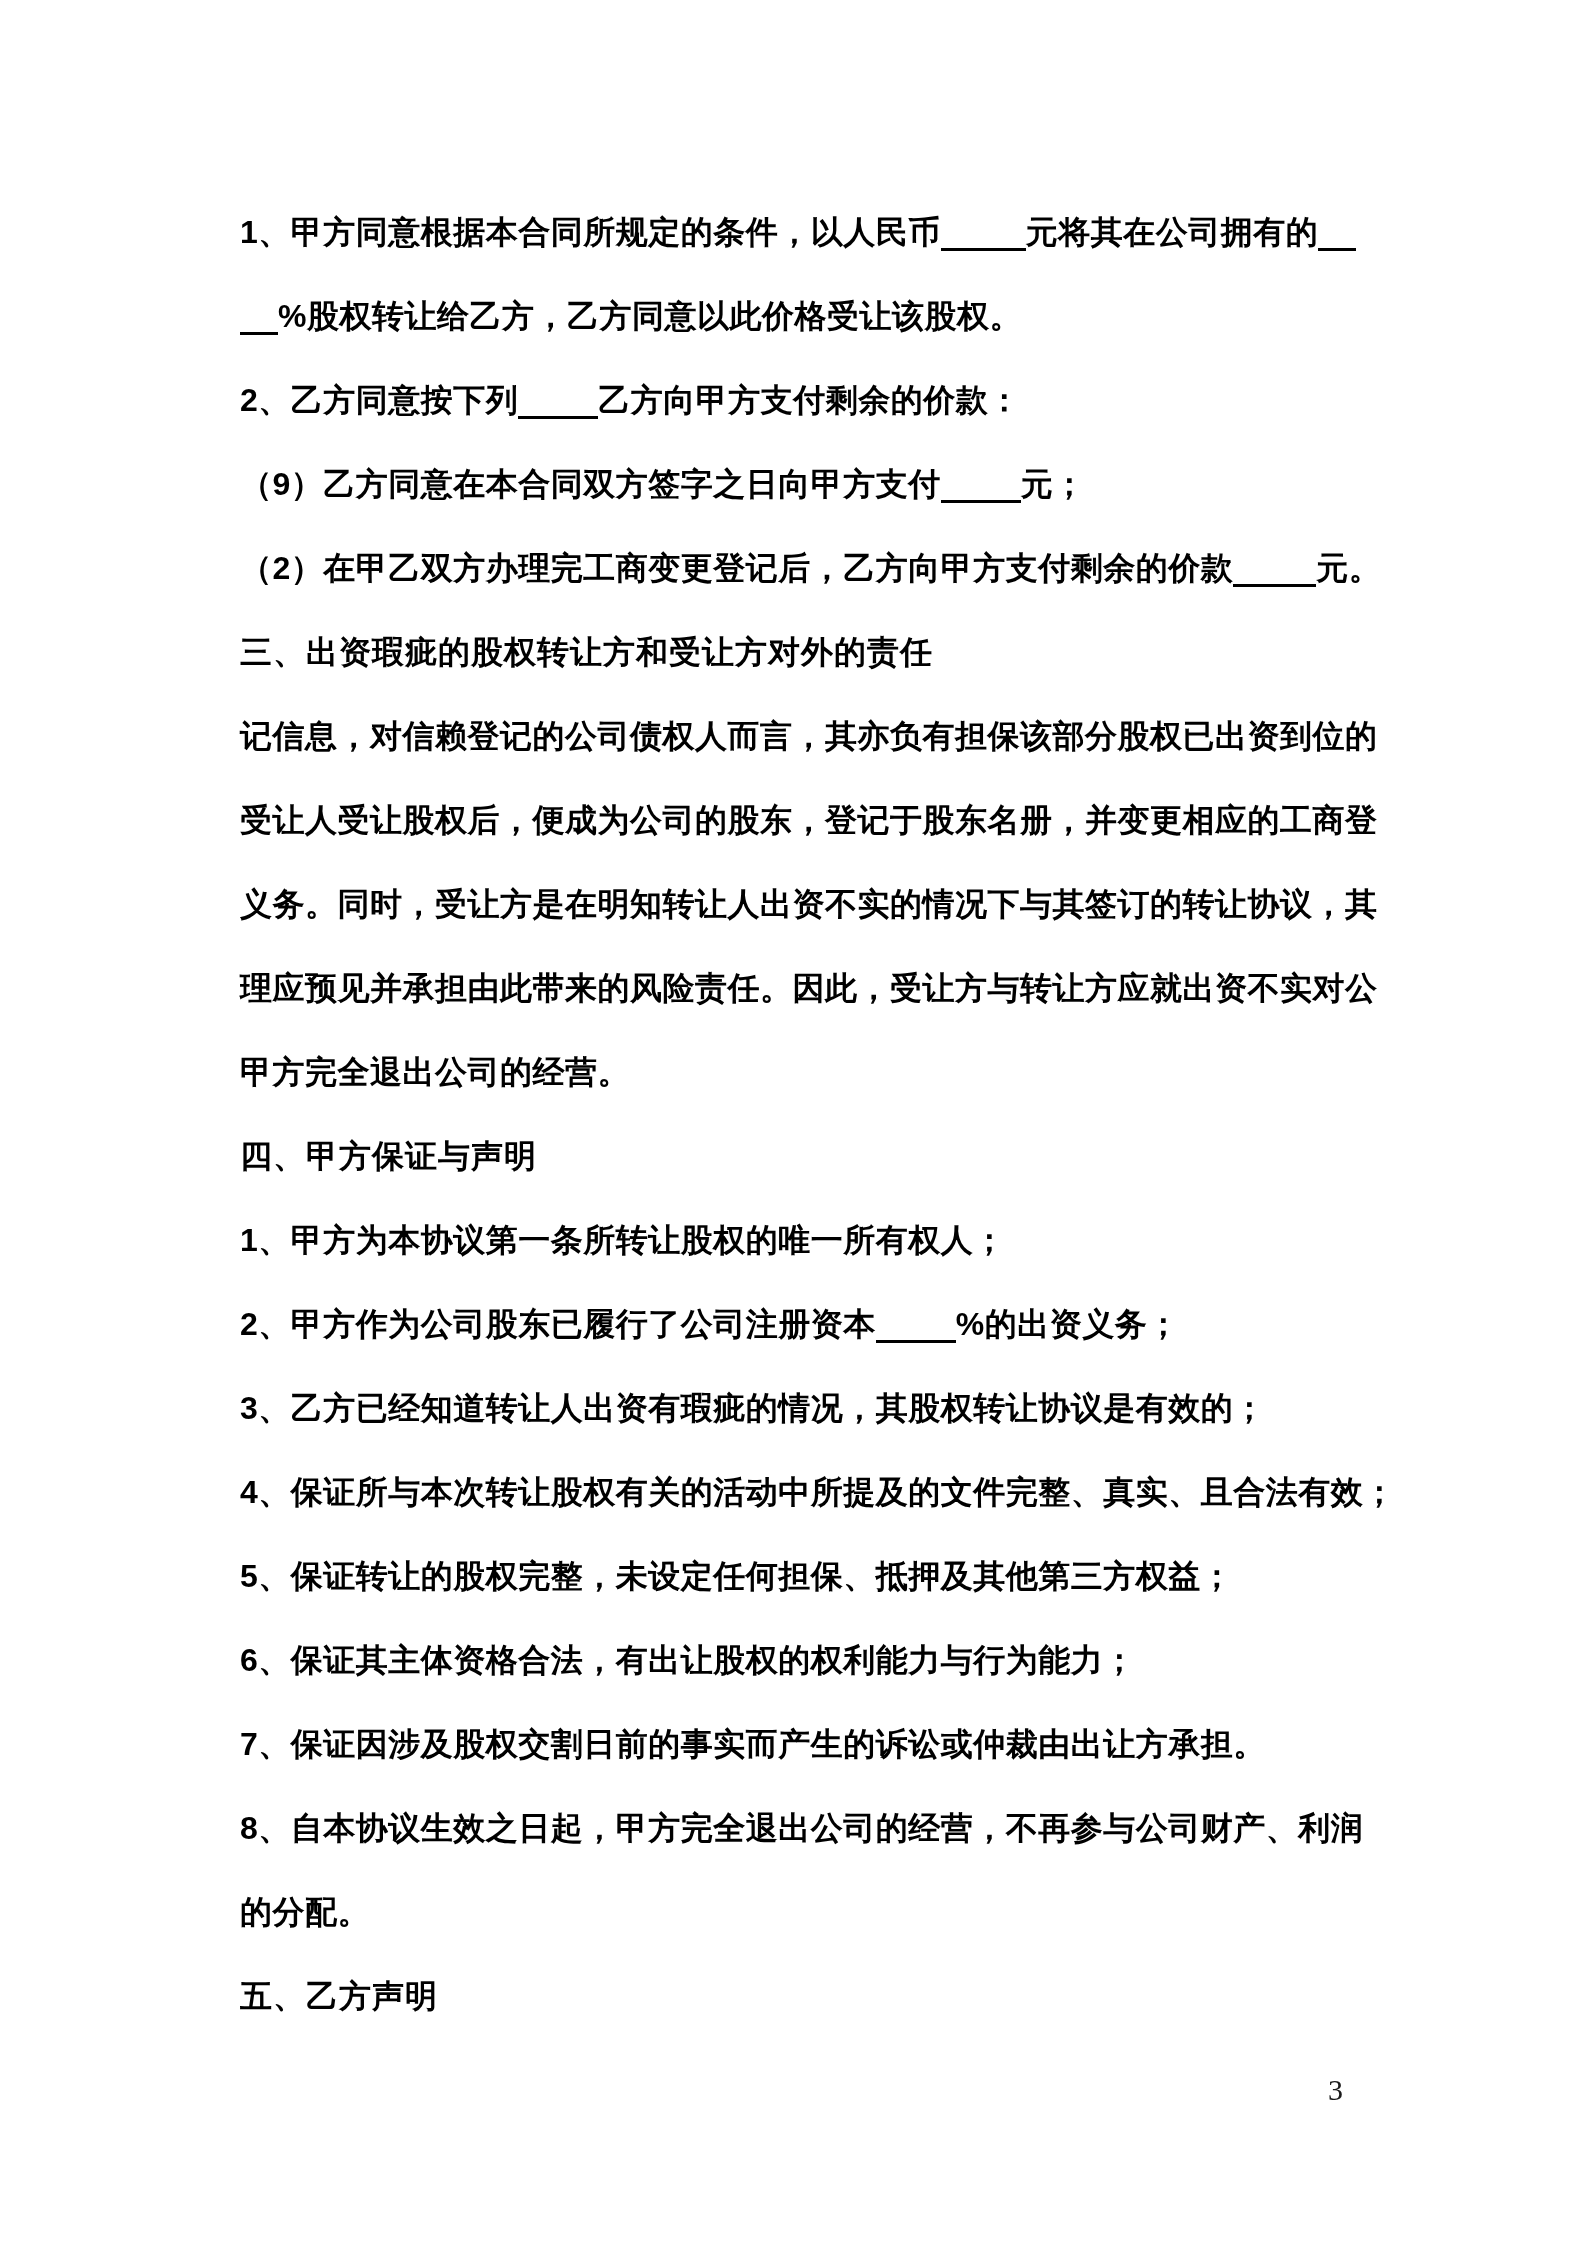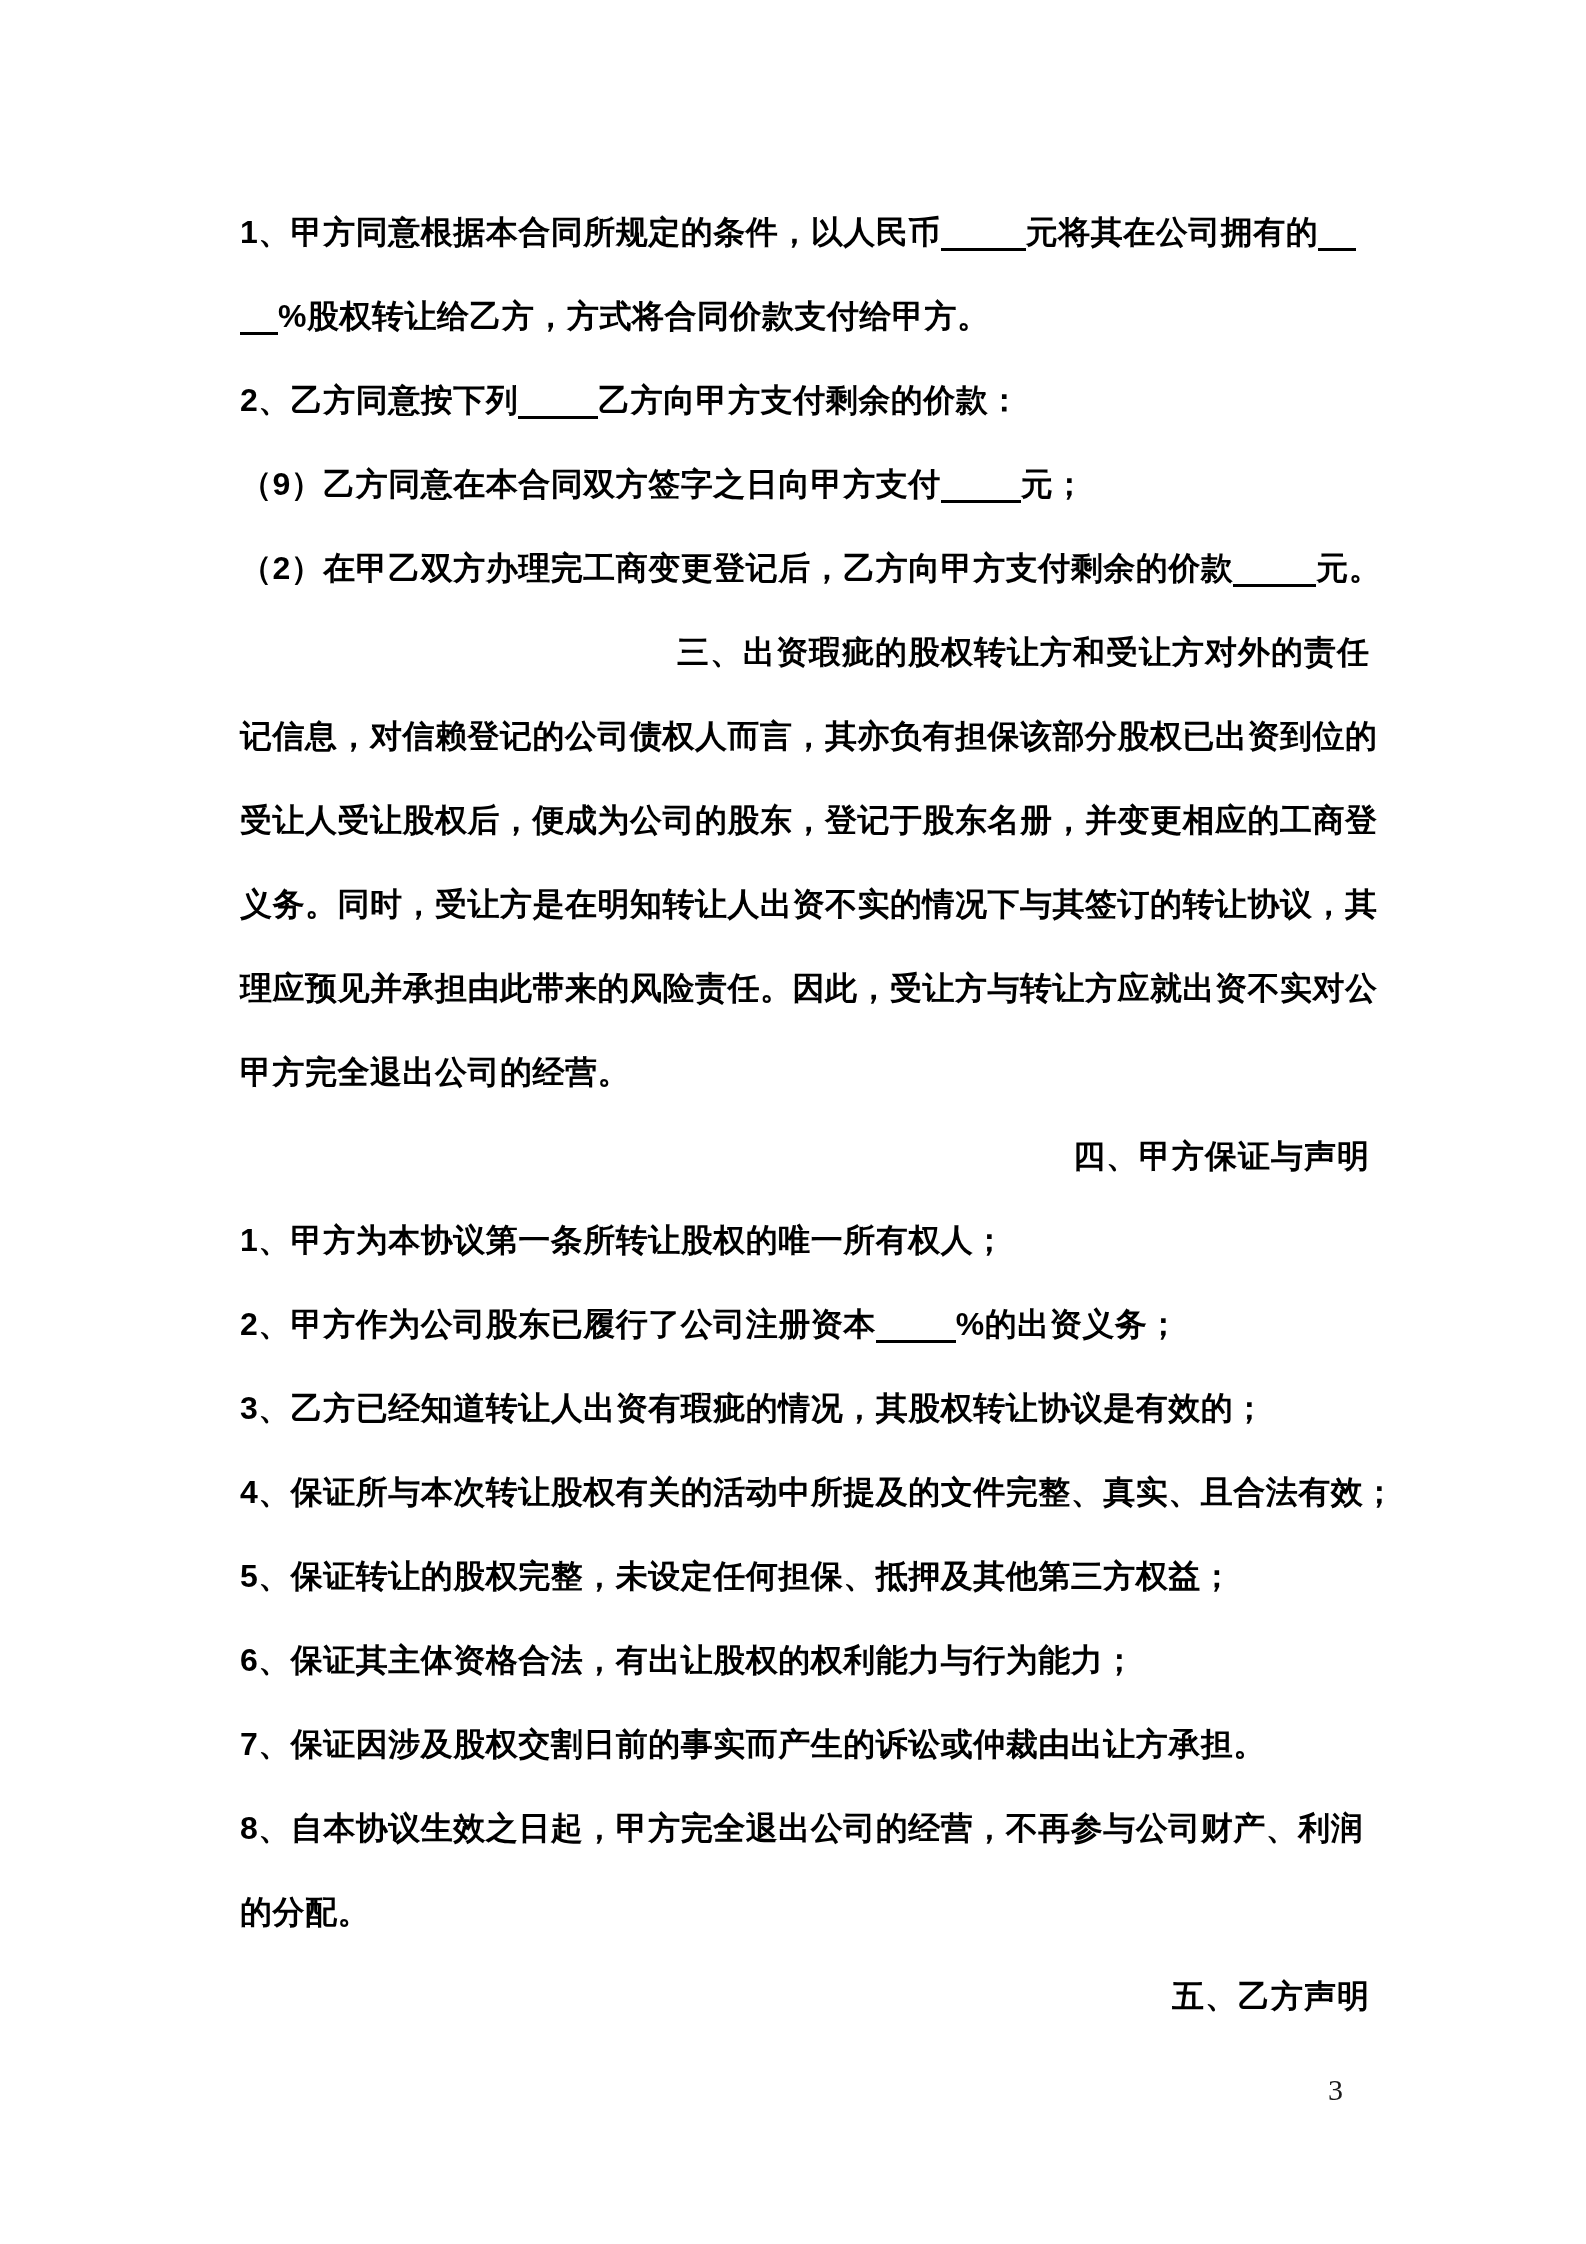--- a/index.html
+++ b/index.html
@@ -8,38 +8,38 @@
     background:#ffffff;color:#000000;
     font-family:"Liberation Sans","DejaVu Sans",sans-serif;
     overflow:hidden;
   }
   .page{position:absolute;inset:0;background:#ffffff;}
   .content{position:absolute;left:240px;top:190px;width:1130px;}
   .line{
     height:84px;line-height:84px;font-size:32px;
     white-space:nowrap;font-weight:700;letter-spacing:0.5px;
   }
-  .line.heading{font-weight:700;letter-spacing:1px;text-align:right;}
+  .line.heading{font-weight:700;letter-spacing:1px;}
   .blank{
     display:inline-block;height:2px;border-bottom:3px solid #000;
     vertical-align:-8px;
   }
   .page-number{
     position:absolute;left:1328px;top:2072px;
     font-family:"Liberation Serif","DejaVu Serif",serif;
     font-size:30px;line-height:36px;color:#1a1a1a;
   }
 </style>
 </head>
 <body>
 
 <div class="page">
   <div class="content" id="doc-content">
       <div class="line item"><span>1、甲方同意根据本合同所规定的条件，以人民币</span><span class="blank" style="width: 85px;"></span><span>元将其在公司拥有的</span><span class="blank" style="width: 38px;"></span></div>
-      <div class="line item"><span class="blank" style="width: 38px;"></span><span>%股权转让给乙方，方式将合同价款支付给甲方。</span></div>
+      <div class="line item"><span class="blank" style="width: 38px;"></span><span>%股权转让给乙方，乙方同意以此价格受让该股权。</span></div>
       <div class="line item"><span>2、乙方同意按下列</span><span class="blank" style="width: 80px;"></span><span>乙方向甲方支付剩余的价款：</span></div>
       <div class="line item"><span>（9）乙方同意在本合同双方签字之日向甲方支付</span><span class="blank" style="width: 80px;"></span><span>元；</span></div>
       <div class="line item"><span>（2）在甲乙双方办理完工商变更登记后，乙方向甲方支付剩余的价款</span><span class="blank" style="width: 83px;"></span><span>元。</span></div>
       <div class="line heading"><span>三、出资瑕疵的股权转让方和受让方对外的责任</span></div>
       <div class="line body"><span>记信息，对信赖登记的公司债权人而言，其亦负有担保该部分股权已出资到位的</span></div>
       <div class="line body"><span>受让人受让股权后，便成为公司的股东，登记于股东名册，并变更相应的工商登</span></div>
       <div class="line body"><span>义务。同时，受让方是在明知转让人出资不实的情况下与其签订的转让协议，其</span></div>
       <div class="line body"><span>理应预见并承担由此带来的风险责任。因此，受让方与转让方应就出资不实对公</span></div>
       <div class="line body"><span>甲方完全退出公司的经营。</span></div>
       <div class="line heading"><span>四、甲方保证与声明</span></div>

